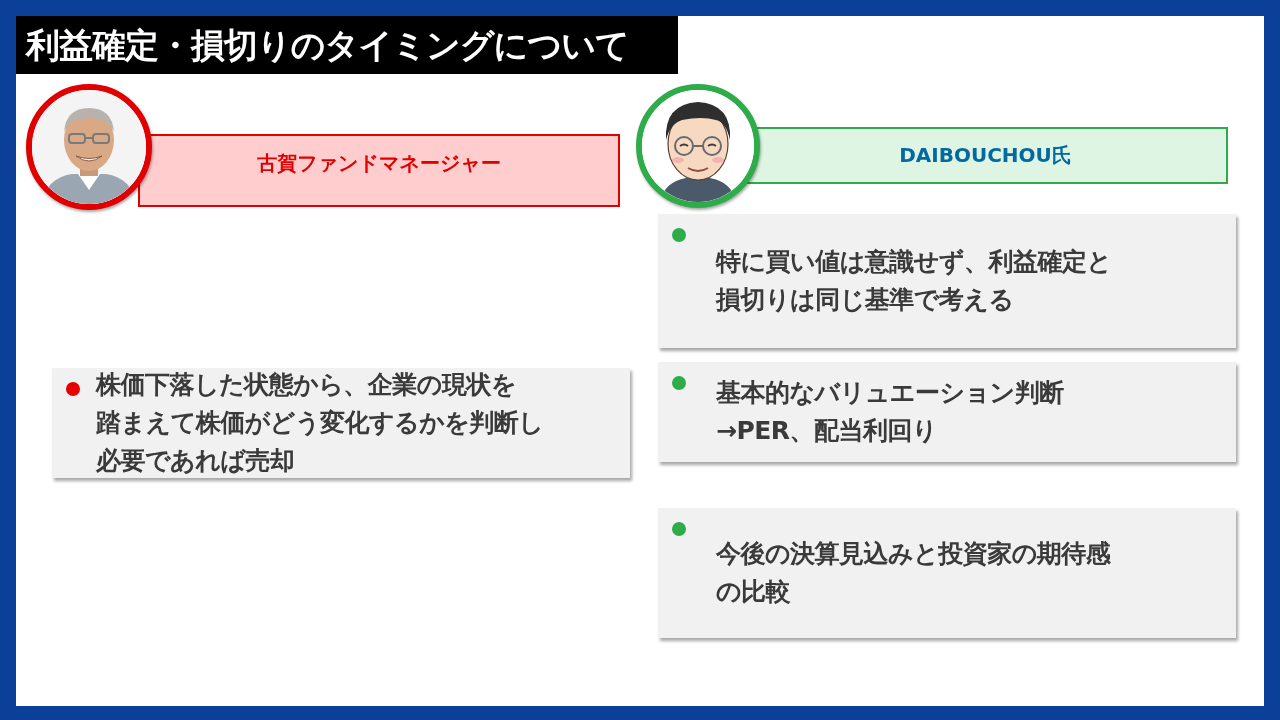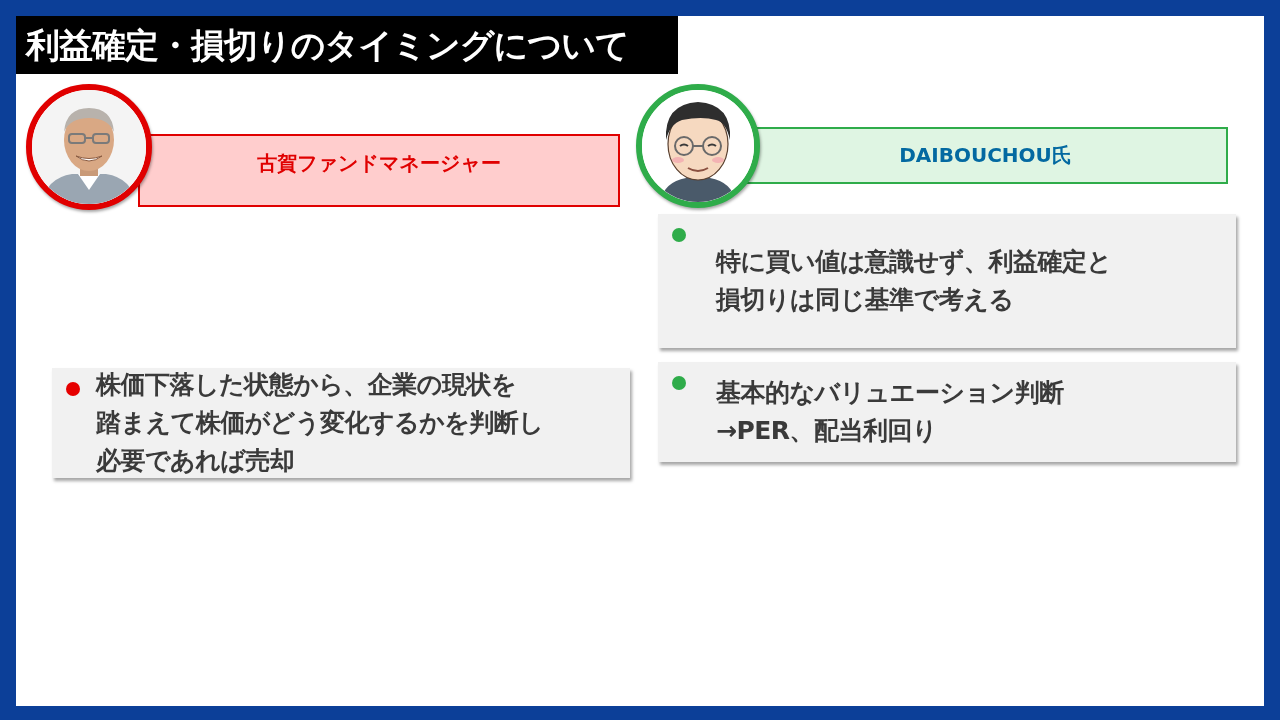--- a/index.html
+++ b/index.html
@@ -111,13 +111,18 @@
   <div class="card right c3">
     <span class="bullet"></span>
     <span class="text">特に買い値は意識せず、利益確定と
 損切りは同じ基準で考える</span>
   </div>
   <div class="card right c4">
     <span class="bullet"></span>
     <span class="text">基本的なバリュエーション判断
 →PER、配当利回り</span>
   </div>
+  <div class="card right c5">
+    <span class="bullet"></span>
+    <span class="text">今後の決算見込みと投資家の期待感
+の比較</span>
+  </div>
 </div>
 
 </body></html>

